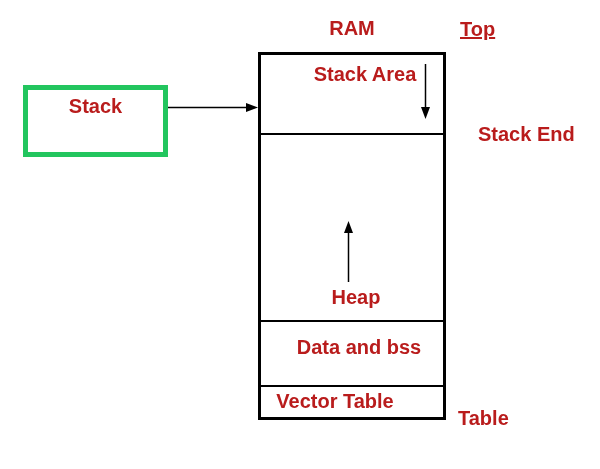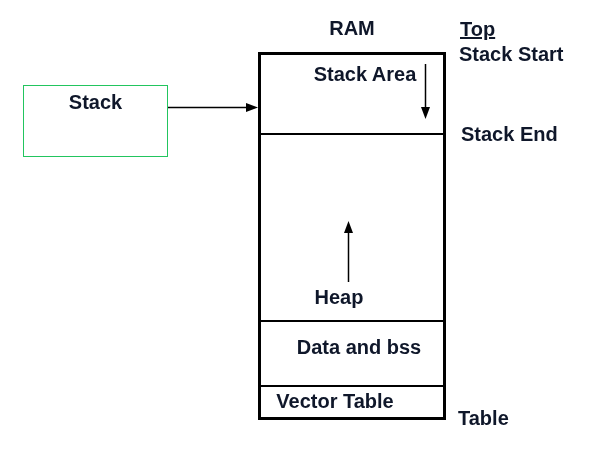--- a/index.html
+++ b/index.html
@@ -8,40 +8,40 @@
     background: #ffffff;
   }
   #canvas {
     position: relative;
     width: 600px;
     height: 469px;
     background: #ffffff;
     overflow: hidden;
     font-family: "Liberation Sans", sans-serif;
     font-weight: bold;
-    color: #0f172a;
+    color: #b91c1c;
   }
   .abs { position: absolute; }
   .lbl {
     font-size: 20px;
     line-height: 25px;
     white-space: nowrap;
   }
   .centered { text-align: center; }
   #ram-box {
     left: 258px; top: 52px;
     width: 188px; height: 368px;
     border: 3px solid #000000;
     box-sizing: border-box;
     background: #ffffff;
   }
   #stack-pointer-box {
     left: 23px; top: 85px;
     width: 145px; height: 72px;
-    border: 1px solid #22c55e;
+    border: 5px solid #22c55e;
     box-sizing: border-box;
     background: #ffffff;
     text-align: center;
     padding-top: 4px;
   }
   .hline {
     left: 261px;
     width: 182px;
     height: 2px;
     background: #000000;
@@ -68,21 +68,21 @@
 
   <div class="abs hline" style="top:133px;"></div>
 
   <span class="abs" style="left:342px; top:221px;">
     <svg width="13" height="61" viewBox="0 0 13 61">
       <line x1="6.5" y1="61" x2="6.5" y2="12" stroke="#000000" stroke-width="1.5"></line>
       <polygon points="6.5,0 2,12 11,12" fill="#000000"></polygon>
     </svg>
   </span>
 
-  <div class="abs lbl centered" style="left:248px; top:285px; width:182px;">Heap</div>
+  <div class="abs lbl centered" style="left:265px; top:285px; width:182px;">Heap</div>
 
   <div class="abs hline" style="top:320px;"></div>
 
   <div class="abs lbl centered" style="left:261px; top:335px; width:196px;">Data and bss</div>
 
   <div class="abs hline" style="top:385px;"></div>
 
   <div class="abs lbl centered" style="left:261px; top:389px; width:148px;">Vector Table</div>
 
   <div class="abs lbl" id="stack-pointer-box">
@@ -90,17 +90,16 @@
   </div>
 
   <span class="abs" style="left:167px; top:99px;">
     <svg width="92" height="17" viewBox="0 0 92 17">
       <line x1="1" y1="8.5" x2="81" y2="8.5" stroke="#000000" stroke-width="1.5"></line>
       <polygon points="91,8.5 79,4 79,13" fill="#000000"></polygon>
     </svg>
   </span>
 
   <div class="abs lbl" style="left:460px; top:17px;text-decoration:underline;">Top</div>
-  <div class="abs lbl" style="left:459px; top:42px;">Stack Start</div>
-  <div class="abs lbl" style="left:461px; top:122px;text-align:center;">Stack End</div>
+  <div class="abs lbl" style="left:478px; top:122px;text-align:center;">Stack End</div>
   <div class="abs lbl" style="left:458px; top:406px;">Table</div>
 
 </div>
 
 </body></html>

